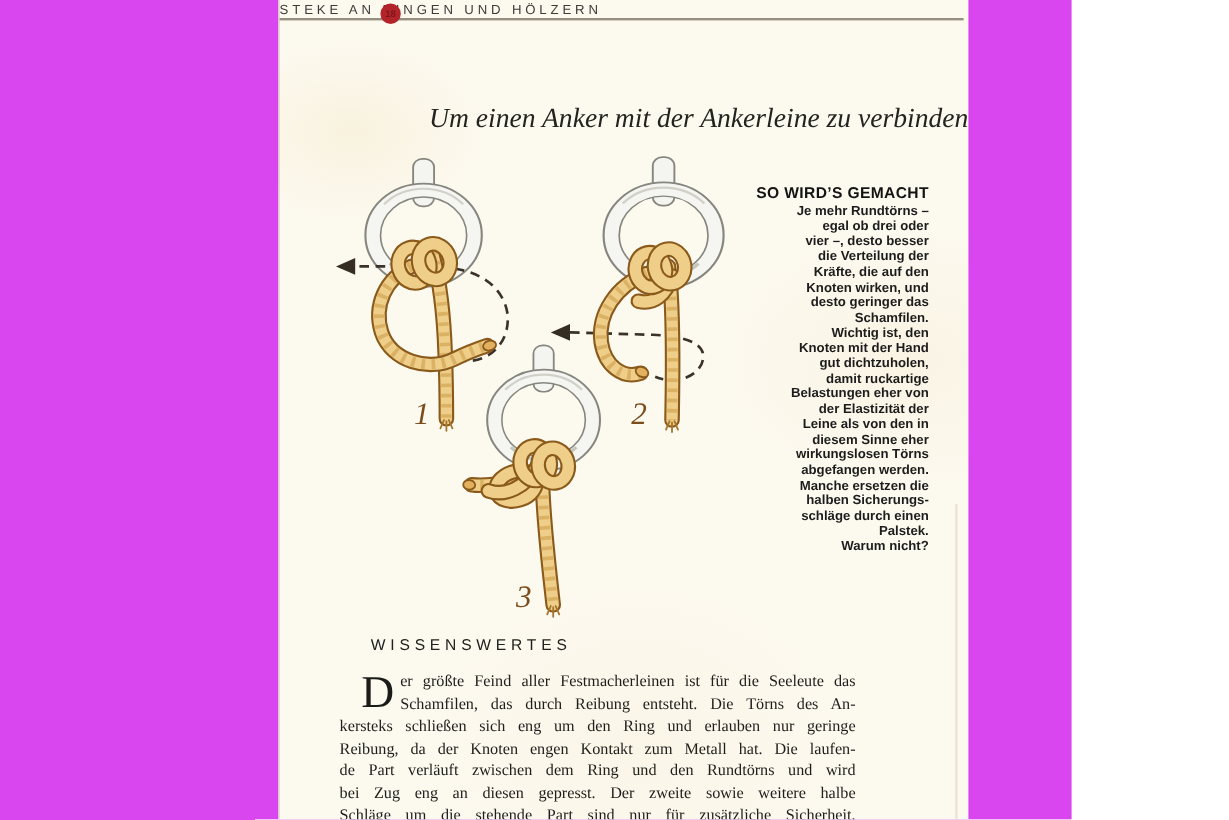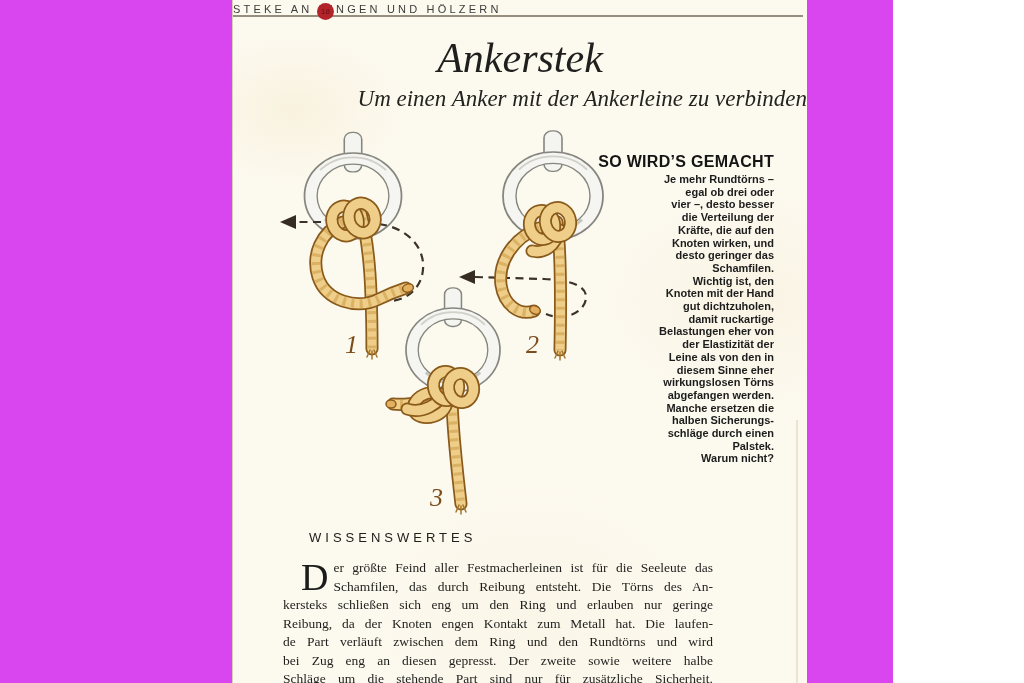--- a/index.html
+++ b/index.html
@@ -38,21 +38,21 @@
   .rope-out-e{stroke:#8a5a1b;stroke-width:13;fill:none;}
   .rope-in-e{stroke:#eece89;stroke-width:9.5;fill:none;}
   .dash{stroke:#3b332a;stroke-width:2.2;fill:none;stroke-dasharray:8 5.5;}
   .arrowhead{fill:#352c22;}
   .cut{fill:#e2b05e;stroke:#8a5a1b;stroke-width:1.5;}
   .fray{stroke:#a5752d;stroke-width:1.5;fill:none;stroke-linecap:round;}
   .fig-num{font-family:"Liberation Serif",serif;font-style:italic;font-size:26px;fill:#7c4d1c;}
 
   
   .howto{position:absolute;top:153px;right:33px;width:180px;text-align:right;}
-  .howto-heading{font-size:16px;font-weight:bold;color:#141414;letter-spacing:.3px;}
+  .howto-heading{font-size:13px;font-weight:bold;color:#141414;letter-spacing:.3px;}
   .howto-body{margin-top:2px;font-size:11px;font-weight:bold;line-height:12.7px;
         color:#1c1c1c;white-space:pre-line;}
 
   
   .facts{position:absolute;top:530px;left:50px;width:430px;}
   .facts-heading{margin-left:26px;font-size:13px;font-weight:normal;letter-spacing:4px;color:#20201e;}
   .facts-text{margin-top:14px;font-family:"Liberation Serif",serif;font-size:13.5px;
         line-height:18.5px;color:#1e1e1c;text-align:justify;text-align-last:justify;}
   .facts-text .body-span{white-space:pre-line;}
   .dropcap{float:left;font-family:"Liberation Serif",serif;font-size:38px;line-height:31px;
@@ -63,21 +63,20 @@
 
 <div class="canvas">
   <div class="page">
 
     <div class="page-dot">
       <span>18</span>
     </div>
     <div class="header-title">STEKE AN RINGEN UND HÖLZERN</div>
     <div class="header-rule"></div>
 
-    <h1 class="page-title">Ankerstek</h1>
     <h2 class="page-subtitle">Um einen Anker mit der Ankerleine zu verbinden</h2>
 
     <svg class="illustration" viewBox="232 130 574 390" xmlns="http://www.w3.org/2000/svg">
       <defs>
         <g id="ring">
           <rect x="-9" y="-74" width="18" height="46" rx="8" fill="#f4f4f0" stroke="#86867f" stroke-width="1.6"></rect>
           <circle r="43.5" fill="none" stroke="#f5f5f1" stroke-width="13"></circle>
           <circle r="50" fill="none" stroke="#86867f" stroke-width="1.8"></circle>
           <circle r="37" fill="none" stroke="#86867f" stroke-width="1.4"></circle>
           <path d="M -29 27 A 40 40 0 0 0 29 27" fill="none" stroke="#c6c6bd" stroke-width="3"></path>

